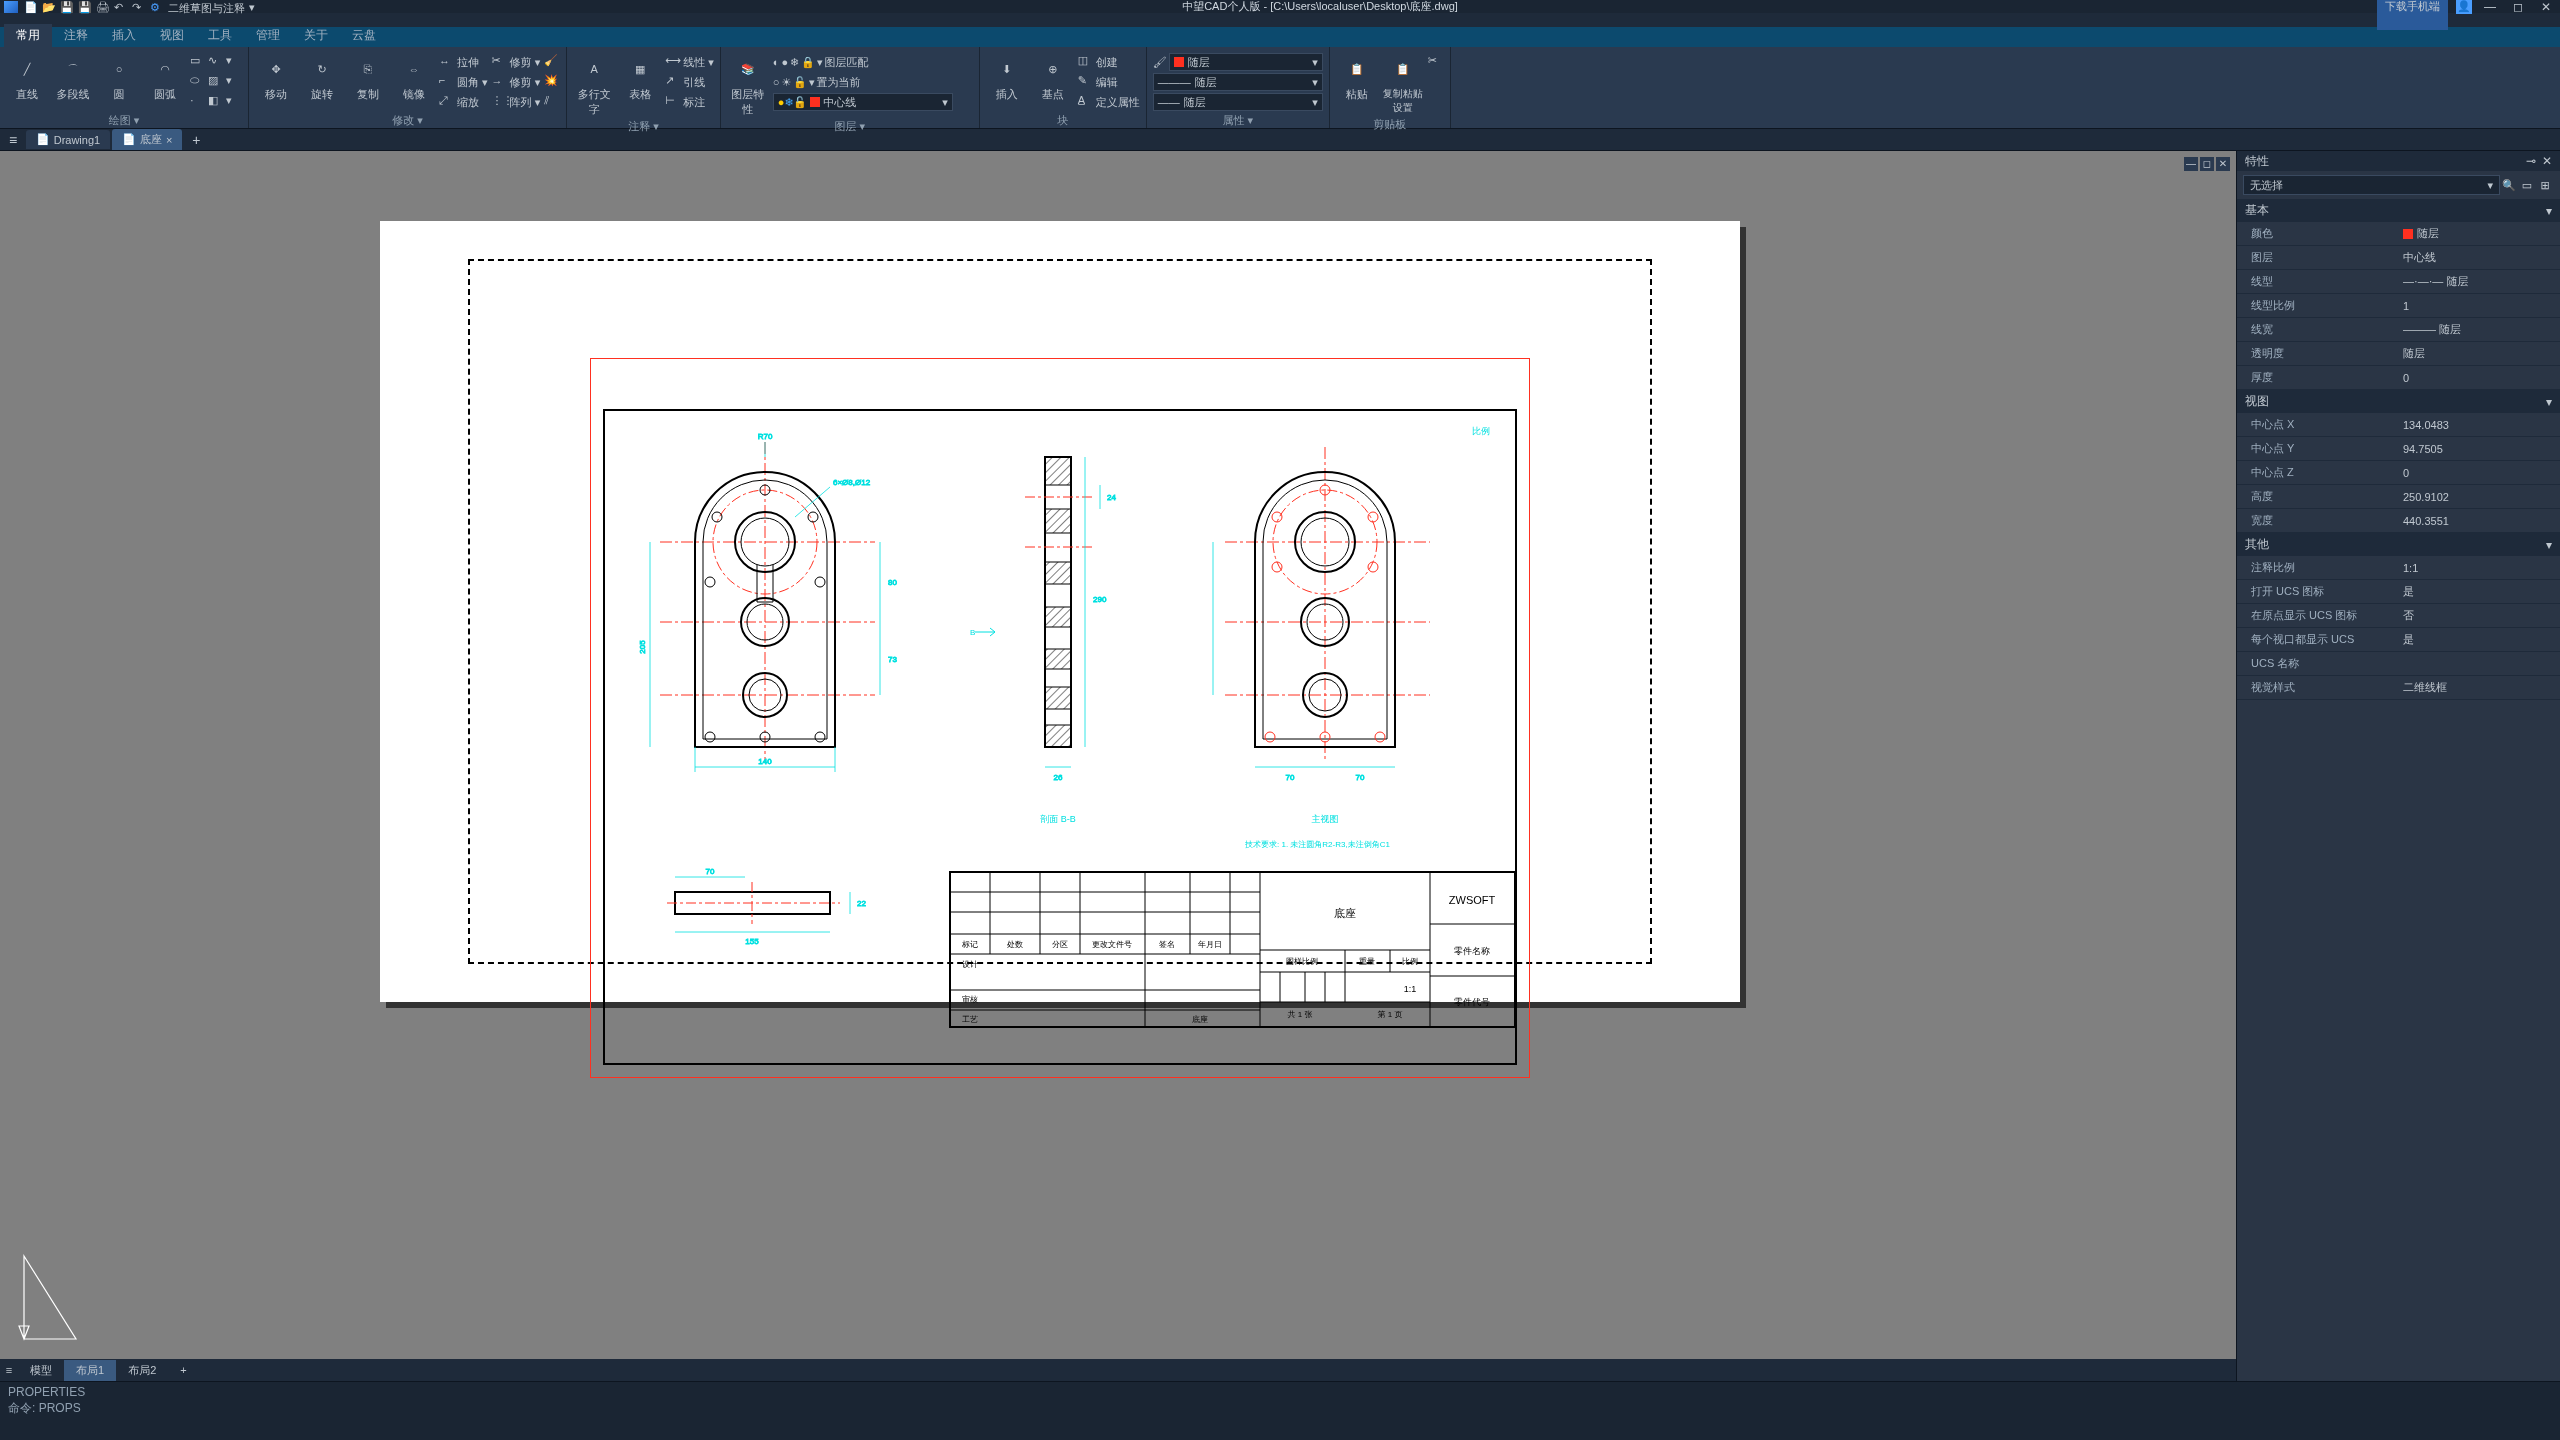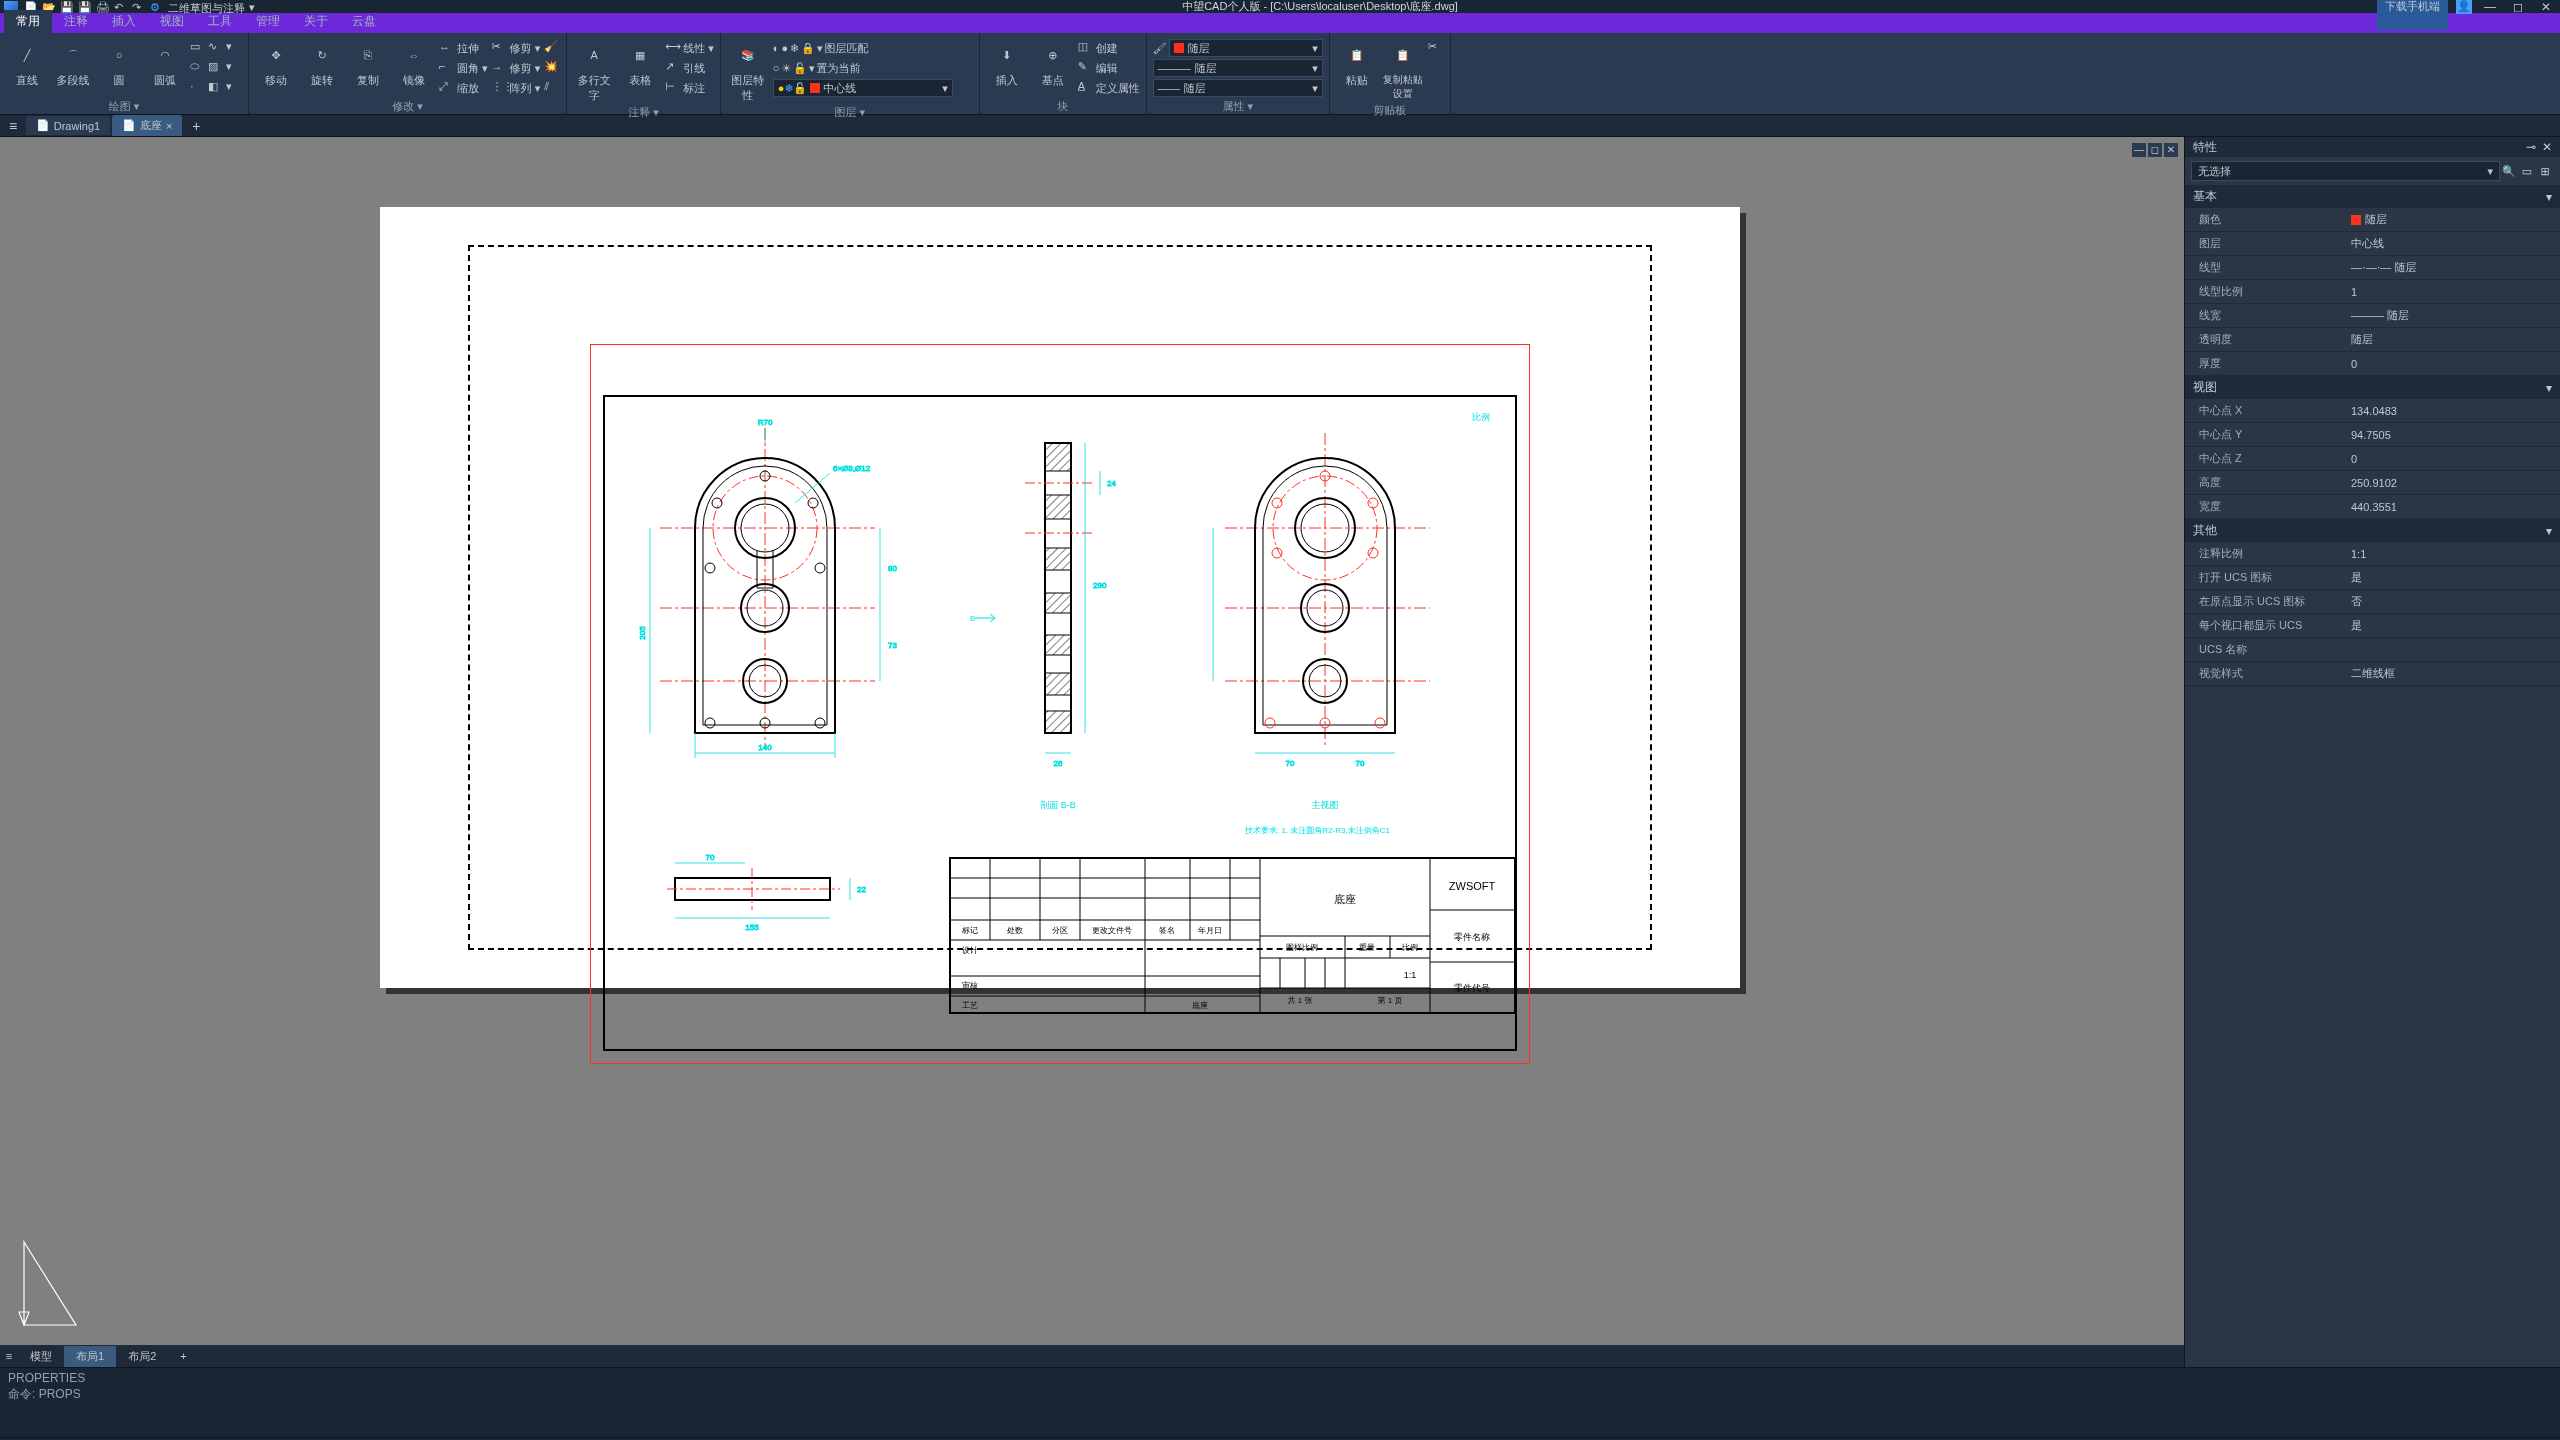--- a/index.html
+++ b/index.html
@@ -5,21 +5,21 @@
 * { margin: 0; padding: 0; box-sizing: border-box; font-family: "Microsoft YaHei", sans-serif; }
 body { background: #1e2a3a; color: #c0c8d0; font-size: 11px; overflow: hidden; width: 2560px; height: 1440px; }
 .title-bar { height: 13px; background: #1a2533; display: flex; align-items: center; padding: 0 4px; }
 .title-bar .logo { width: 14px; height: 12px; background: linear-gradient(135deg,#4a9eff,#2060c0); margin-right: 6px; }
 .title-bar .qat { display: flex; gap: 4px; }
 .title-bar .qat span { width: 14px; height: 12px; display: inline-block; }
 .title-bar .title { flex: 1; text-align: center; font-size: 11px; color: #d0d8e0; }
 .title-bar .right { display: flex; align-items: center; gap: 8px; }
 .title-bar .right .dl { background: #2a5a9a; padding: 16px 8px; font-size: 11px; }
 .title-bar .win-btn { width: 20px; text-align: center; font-size: 12px; }
-.ribbon-tabs { height: 20px; background: #6d28d9; display: flex; align-items: flex-end; padding-left: 4px; }
+.ribbon-tabs { height: 20px; background: #0c4a6e; display: flex; align-items: flex-end; padding-left: 4px; margin-top: 14px; }
 .ribbon-tabs .tab { padding: 3px 12px; font-size: 12px; color: #a0b0c0; }
 .ribbon-tabs .tab.active { background: #2a3a50; color: #fff; }
 .ribbon { height: 82px; background: #2a3a50; display: flex; border-bottom: 1px solid #0d1520; }
 .ribbon .panel { border-right: 1px solid #1a2533; padding: 2px 6px; display: flex; flex-direction: column; }
 .ribbon .panel .body { flex: 1; display: flex; align-items: flex-start; gap: 4px; }
 .ribbon .panel .label { text-align: center; font-size: 11px; color: #90a0b0; padding-top: 2px; }
 .rb-big { display: flex; flex-direction: column; align-items: center; width: 42px; padding-top: 4px; }
 .rb-big .ico { width: 32px; height: 32px; display: flex; align-items: center; justify-content: center; }
 .rb-big .lbl { font-size: 11px; margin-top: 2px; text-align: center; }
 .rb-col { display: flex; flex-direction: column; gap: 2px; padding-top: 4px; }
@@ -32,21 +32,21 @@
 .doc-tabs .menu-ico { width: 26px; text-align: center; font-size: 14px; }
 .doc-tabs .dtab { display: flex; align-items: center; gap: 4px; padding: 3px 10px; background: #2a3a50; margin-right: 2px; border-radius: 3px 3px 0 0; font-size: 11px; }
 .doc-tabs .dtab.active { background: #3a5a80; }
 .doc-tabs .add { padding: 0 8px; font-size: 14px; }
 .work { display: flex; height: 1230px; }
 .viewport { flex: 1; background: #808080; position: relative; overflow: hidden; }
 .paper { position: absolute; left: 380px; top: 70px; width: 1360px; height: 781px; background: #fff; box-shadow: 6px 6px 0 #333; }
 .dash-outer { position: absolute; left: 88px; top: 38px; right: 88px; bottom: 38px; border: 2px dashed #000; }
 .red-frame { position: absolute; left: 210px; top: 137px; width: 940px; height: 720px; border: 1px solid #ff3020; }
 .bw-frame { position: absolute; left: 12px; top: 50px; right: 12px; bottom: 12px; border: 2px solid #000; }
-.prop-panel { width: 376px; background: #2a3545; border-left: 1px solid #0d1520; display: flex; flex-direction: column; }
+.prop-panel { width: 324px; background: #2a3545; border-left: 1px solid #0d1520; display: flex; flex-direction: column; }
 .prop-panel .hdr { height: 20px; background: #1e2a3a; display: flex; align-items: center; padding: 0 8px; font-size: 12px; }
 .prop-panel .hdr .ttl { flex: 1; }
 .prop-panel .sel-row { display: flex; align-items: center; padding: 4px 6px; }
 .prop-panel .sel-row .sel { flex: 1; background: #1a2533; border: 1px solid #3a4a60; height: 20px; display: flex; align-items: center; padding: 0 6px; }
 .prop-panel .sel-row .ico { width: 18px; height: 18px; display: flex; align-items: center; justify-content: center; }
 .prop-panel .sect { background: #1e2a3a; padding: 3px 8px; font-size: 12px; display: flex; align-items: center; }
 .prop-panel .sect .ttl { flex: 1; }
 .prop-panel .prow { display: flex; height: 24px; border-bottom: 1px solid #1e2a3a; align-items: center; }
 .prop-panel .prow .k { width: 160px; padding: 4px 14px; font-size: 11px; color: #a0b0c0; }
 .prop-panel .prow .v { flex: 1; padding: 4px 6px; font-size: 11px; display: flex; align-items: center; gap: 4px; }

